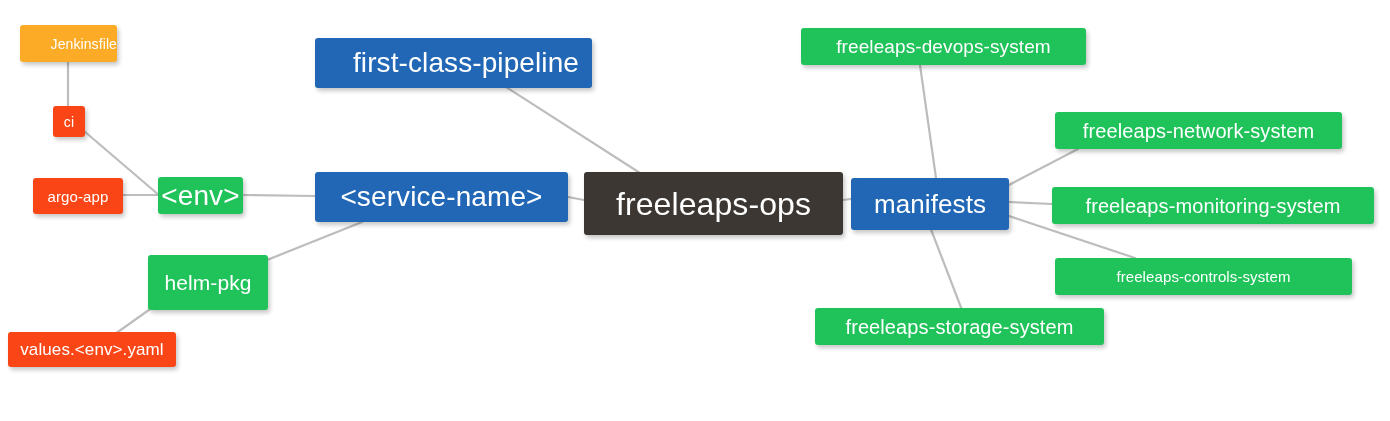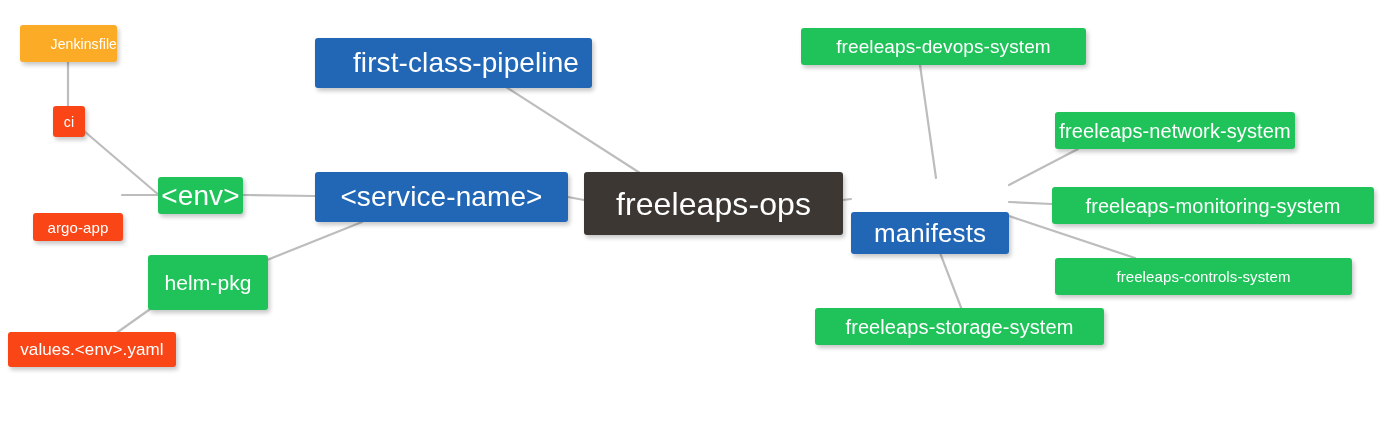--- a/index.html
+++ b/index.html
@@ -89,21 +89,21 @@
   </svg>
 
   <div class="node n-orange" style="left:20px; top:25px; width:97px; height:37px; font-size:14px;">
     <span>Jenkinsfile</span>
   </div>
 
   <div class="node n-red" style="left:53px; top:106px; width:32px; height:31px; font-size:14px;">
     <span>ci</span>
   </div>
 
-  <div class="node n-red" style="left:33px; top:178px; width:90px; height:28px; font-size:15px;margin-top:35px;">
+  <div class="node n-red" style="left:33px; top:178px; width:90px; height:36px; font-size:15px;">
     <span>argo-app</span>
   </div>
 
   <div class="node n-green" style="left:158px; top:177px; width:85px; height:37px; font-size:28px;">
     <span>&lt;env&gt;</span>
   </div>
 
   <div class="node n-green" style="left:148px; top:255px; width:120px; height:55px; font-size:21px;">
     <span>helm-pkg</span>
   </div>
@@ -117,29 +117,29 @@
   </div>
 
   <div class="node n-blue" style="left:315px; top:172px; width:253px; height:50px; font-size:28px;">
     <span>&lt;service-name&gt;</span>
   </div>
 
   <div class="node n-root" style="left:584px; top:172px; width:259px; height:63px; font-size:32px;">
     <span>freeleaps-ops</span>
   </div>
 
-  <div class="node n-blue" style="left:851px; top:178px; width:158px; height:42px; font-size:26px;margin-top:34px;">
+  <div class="node n-blue" style="left:851px; top:178px; width:158px; height:52px; font-size:26px;">
     <span>manifests</span>
   </div>
 
   <div class="node n-green" style="left:801px; top:28px; width:285px; height:37px; font-size:19px;">
     <span>freeleaps-devops-system</span>
   </div>
 
-  <div class="node n-green" style="left:1055px; top:112px; width:240px; height:37px; font-size:20px;">
+  <div class="node n-green" style="left:1055px; top:112px; width:287px; height:37px; font-size:20px;">
     <span>freeleaps-network-system</span>
   </div>
 
   <div class="node n-green" style="left:1052px; top:187px; width:322px; height:37px; font-size:20px;">
     <span>freeleaps-monitoring-system</span>
   </div>
 
   <div class="node n-green" style="left:1055px; top:258px; width:297px; height:37px; font-size:15px;">
     <span>freeleaps-controls-system</span>
   </div>

